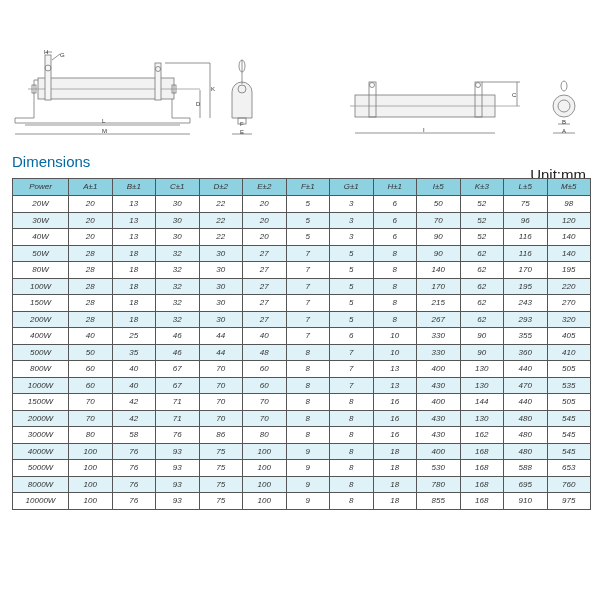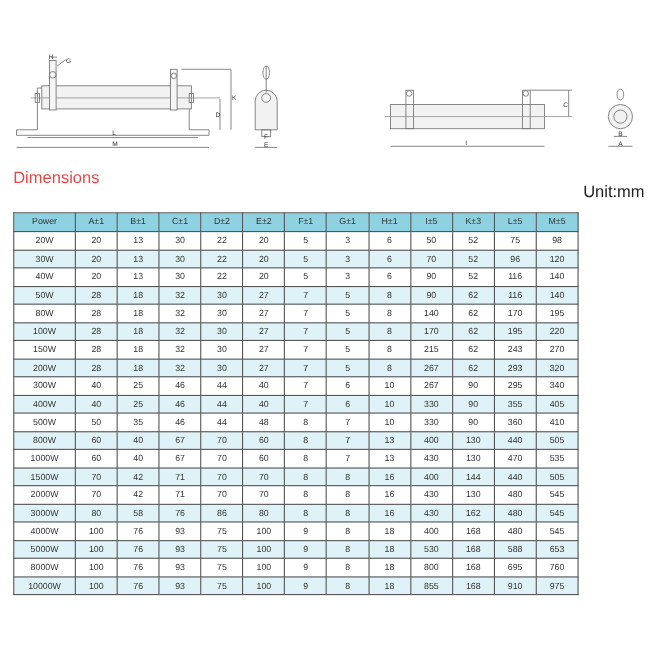--- a/index.html
+++ b/index.html
@@ -1,20 +1,20 @@
 <!DOCTYPE html>
 <html><head>
 <meta charset="utf-8">
 <style>
   html, body { margin:0; padding:0; background:#ffffff; }
   body { width:600px; height:600px; position:relative; overflow:hidden; font-family:"Liberation Sans", sans-serif; color:#333; }
   .drawings { position:absolute; left:0; top:40px; width:600px; height:112px; }
-  .title { position:absolute; left:12px; top:153px; font-size:15px; color:#ef4444; }
+  .title { position:absolute; left:12px; top:153px; font-size:15px; color:#0369a1; }
   .unit { position:absolute; right:14px; top:166px; font-size:15px; color:#222; }
-  table.dims { position:absolute; left:12px; top:193px; width:514px; border-collapse:collapse; table-layout:fixed; }
+  table.dims { position:absolute; left:12px; top:178px; width:579px; border-collapse:collapse; table-layout:fixed;font-style:italic; }
   table.dims th, table.dims td { border:1px solid #555; text-align:center; font-size:8px; padding:0; height:15.5px; line-height:15.5px; color:#333; }
   table.dims th { background:#8ed2e2; font-weight:normal; height:16px; }
   table.dims tr:nth-child(even) td { background:#dff2f7; }
   table.dims col.c0 { width:56px; }
 </style>
 </head>
 <body>
 
 <svg class="drawings" viewBox="0 40 600 112" width="600" height="112" xmlns="http://www.w3.org/2000/svg" style="font-family:'Liberation Sans', sans-serif;">
   <g stroke="#777" stroke-width="0.8" fill="none">
@@ -228,35 +228,20 @@
         <td>27</td>
         <td>7</td>
         <td>5</td>
         <td>8</td>
         <td>267</td>
         <td>62</td>
         <td>293</td>
         <td>320</td>
       </tr>
       <tr>
-        <td>300W</td>
-        <td>40</td>
-        <td>25</td>
-        <td>46</td>
-        <td>44</td>
-        <td>40</td>
-        <td>7</td>
-        <td>6</td>
-        <td>10</td>
-        <td>267</td>
-        <td>90</td>
-        <td>295</td>
-        <td>340</td>
-      </tr>
-      <tr>
         <td>400W</td>
         <td>40</td>
         <td>25</td>
         <td>46</td>
         <td>44</td>
         <td>40</td>
         <td>7</td>
         <td>6</td>
         <td>10</td>
         <td>330</td>
@@ -387,21 +372,21 @@
       <tr>
         <td>8000W</td>
         <td>100</td>
         <td>76</td>
         <td>93</td>
         <td>75</td>
         <td>100</td>
         <td>9</td>
         <td>8</td>
         <td>18</td>
-        <td>800</td>
+        <td>780</td>
         <td>168</td>
         <td>695</td>
         <td>760</td>
       </tr>
       <tr>
         <td>10000W</td>
         <td>100</td>
         <td>76</td>
         <td>93</td>
         <td>75</td>

